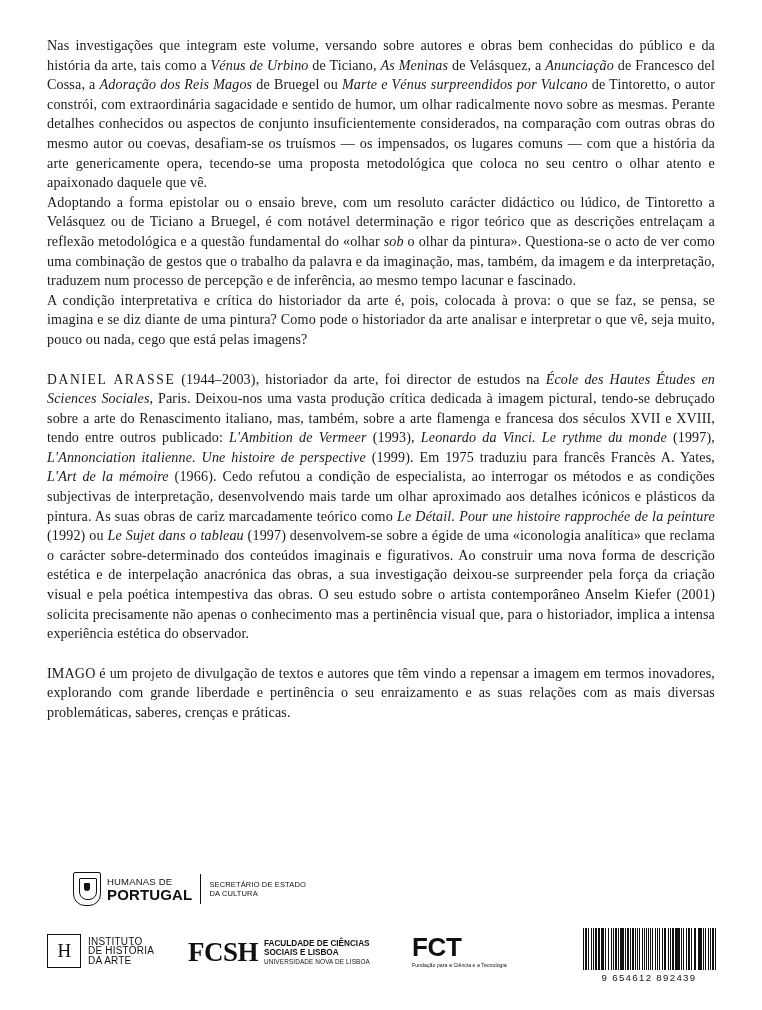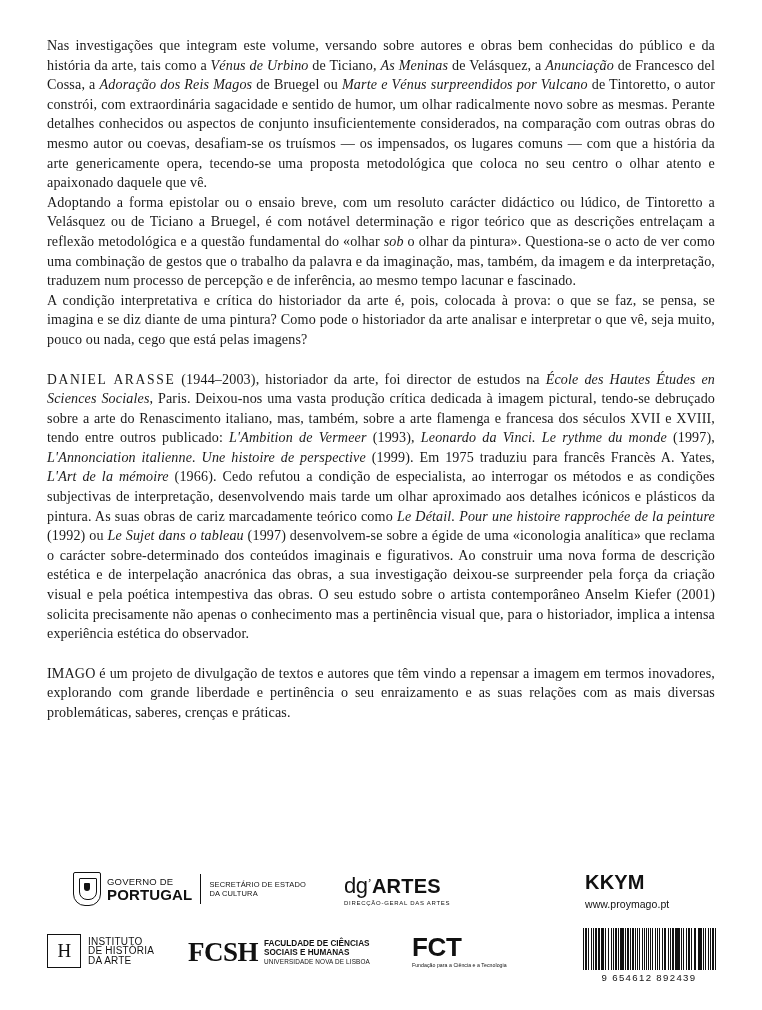--- a/index.html
+++ b/index.html
@@ -270,71 +270,61 @@
   </div>
 
   <div class="logos">
 
     <div class="logo-row1">
 
 
       <div class="gov-logo">
         <div class="gov-shield"></div>
         <div class="gov-text">
-          <div class="g1">GOVERNO DE</div>
+          <div class="g1">HUMANAS DE</div>
           <div class="g2">PORTUGAL</div>
         </div>
         <div class="gov-div"></div>
         <div class="gov-sec">
           <div class="s1">SECRETÁRIO DE ESTADO</div>
           <div class="s2">DA CULTURA</div>
         </div>
       </div>
 
-      <div class="dga">
-        <div>
-          <span class="dg">dg</span><span class="apos">’</span><span class="artes">ARTES</span>
-        </div>
-        <div class="sub">DIRECÇÃO-GERAL DAS ARTES</div>
-      </div>
 
     </div>
 
     <div class="logo-row2">
 
       <div class="iha">
         <div class="hh">H</div>
         <div class="txt">
           <div>INSTITUTO</div>
           <div>DE HISTÓRIA</div>
           <div>DA ARTE</div>
         </div>
       </div>
 
       <div class="fcsh">
         <div class="mark">FCSH</div>
         <div class="txt">
           <div class="l1">FACULDADE DE CIÊNCIAS</div>
-          <div class="l2">SOCIAIS E HUMANAS</div>
+          <div class="l2">SOCIAIS E LISBOA</div>
           <div class="l3">UNIVERSIDADE NOVA DE LISBOA</div>
         </div>
       </div>
 
       <div class="fct">
         <div class="big">FCT</div>
         <div class="small">Fundação para a Ciência e a Tecnologia</div>
       </div>
 
     </div>
   </div>
 
-  <div class="publisher">
-    <div class="kkym">KKYM</div>
-    <div class="site">www.proymago.pt</div>
-  </div>
 
   <div class="barcode-wrap">
     <div class="barcode" id="barcode">
         <i style="width:1.4px"></i>
         <i class="sp" style="width:1.4px"></i>
         <i style="width:1.4px"></i>
         <i class="sp" style="width:1.3px"></i>
         <i style="width:1.3px"></i>
         <i class="sp" style="width:2.6px"></i>
         <i style="width:2.6px"></i>

